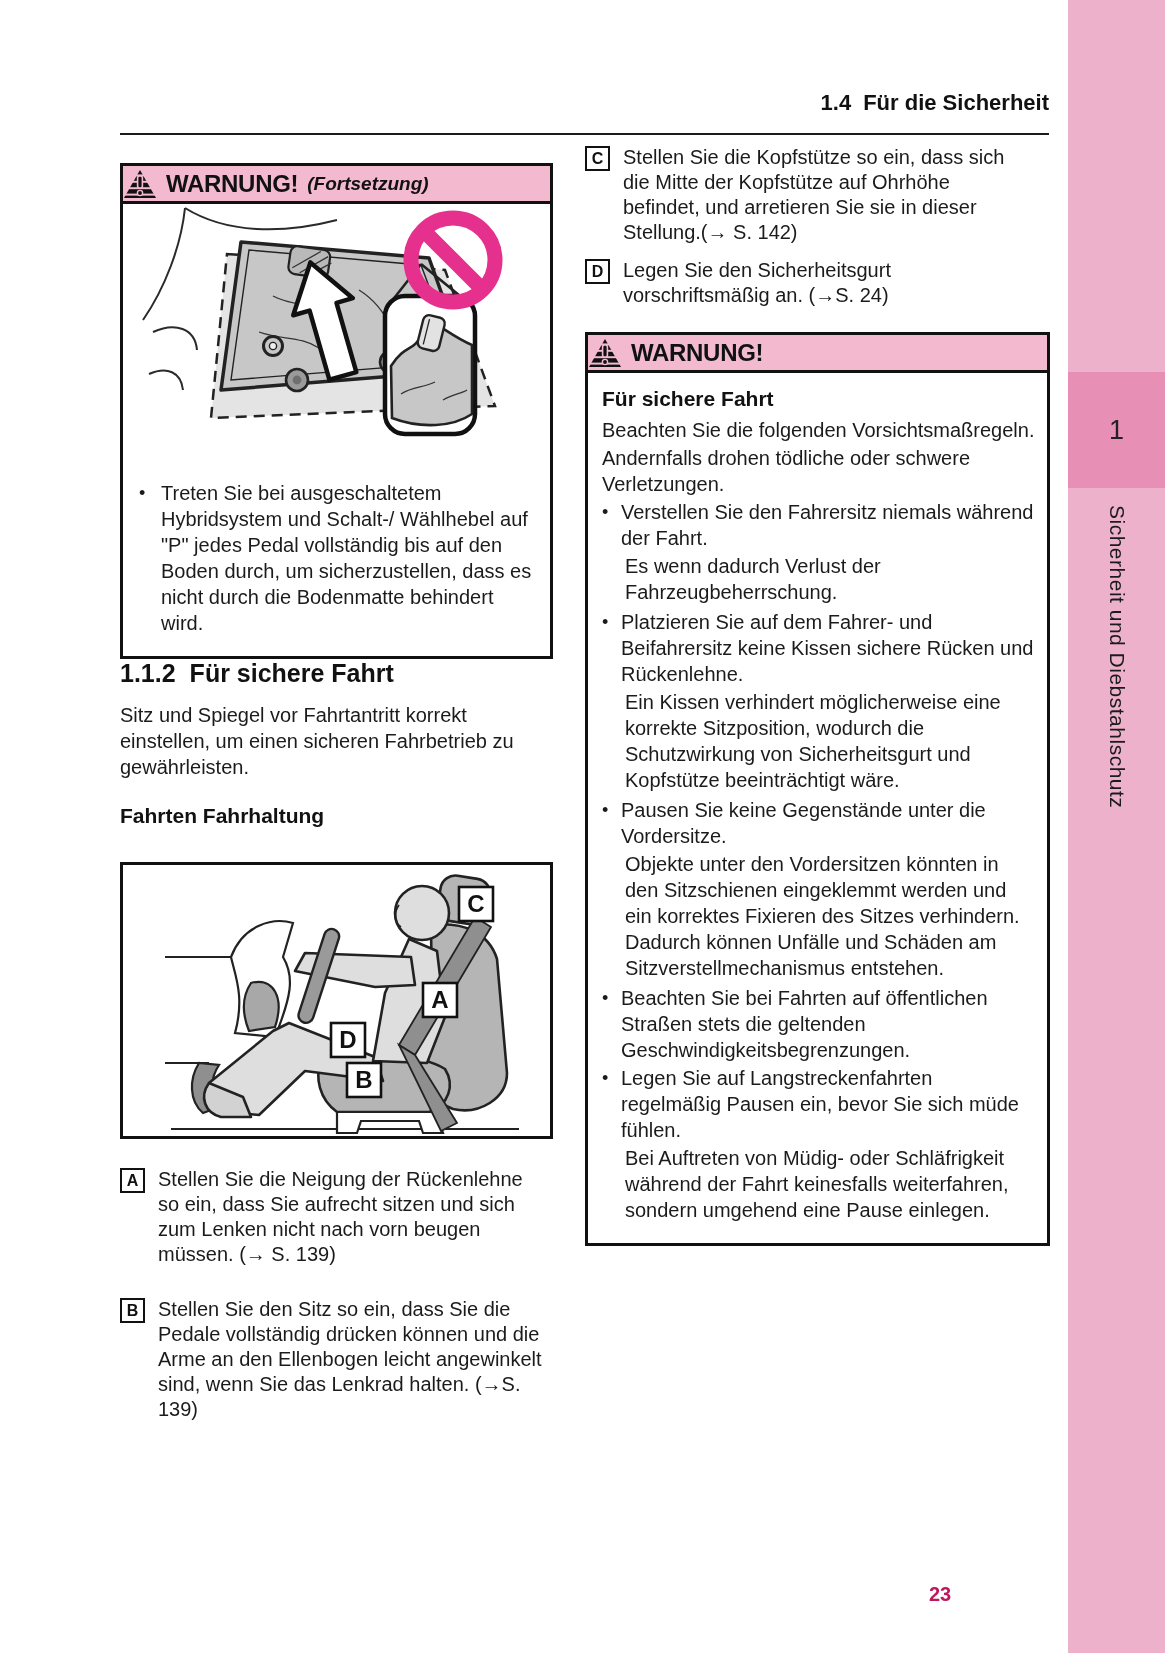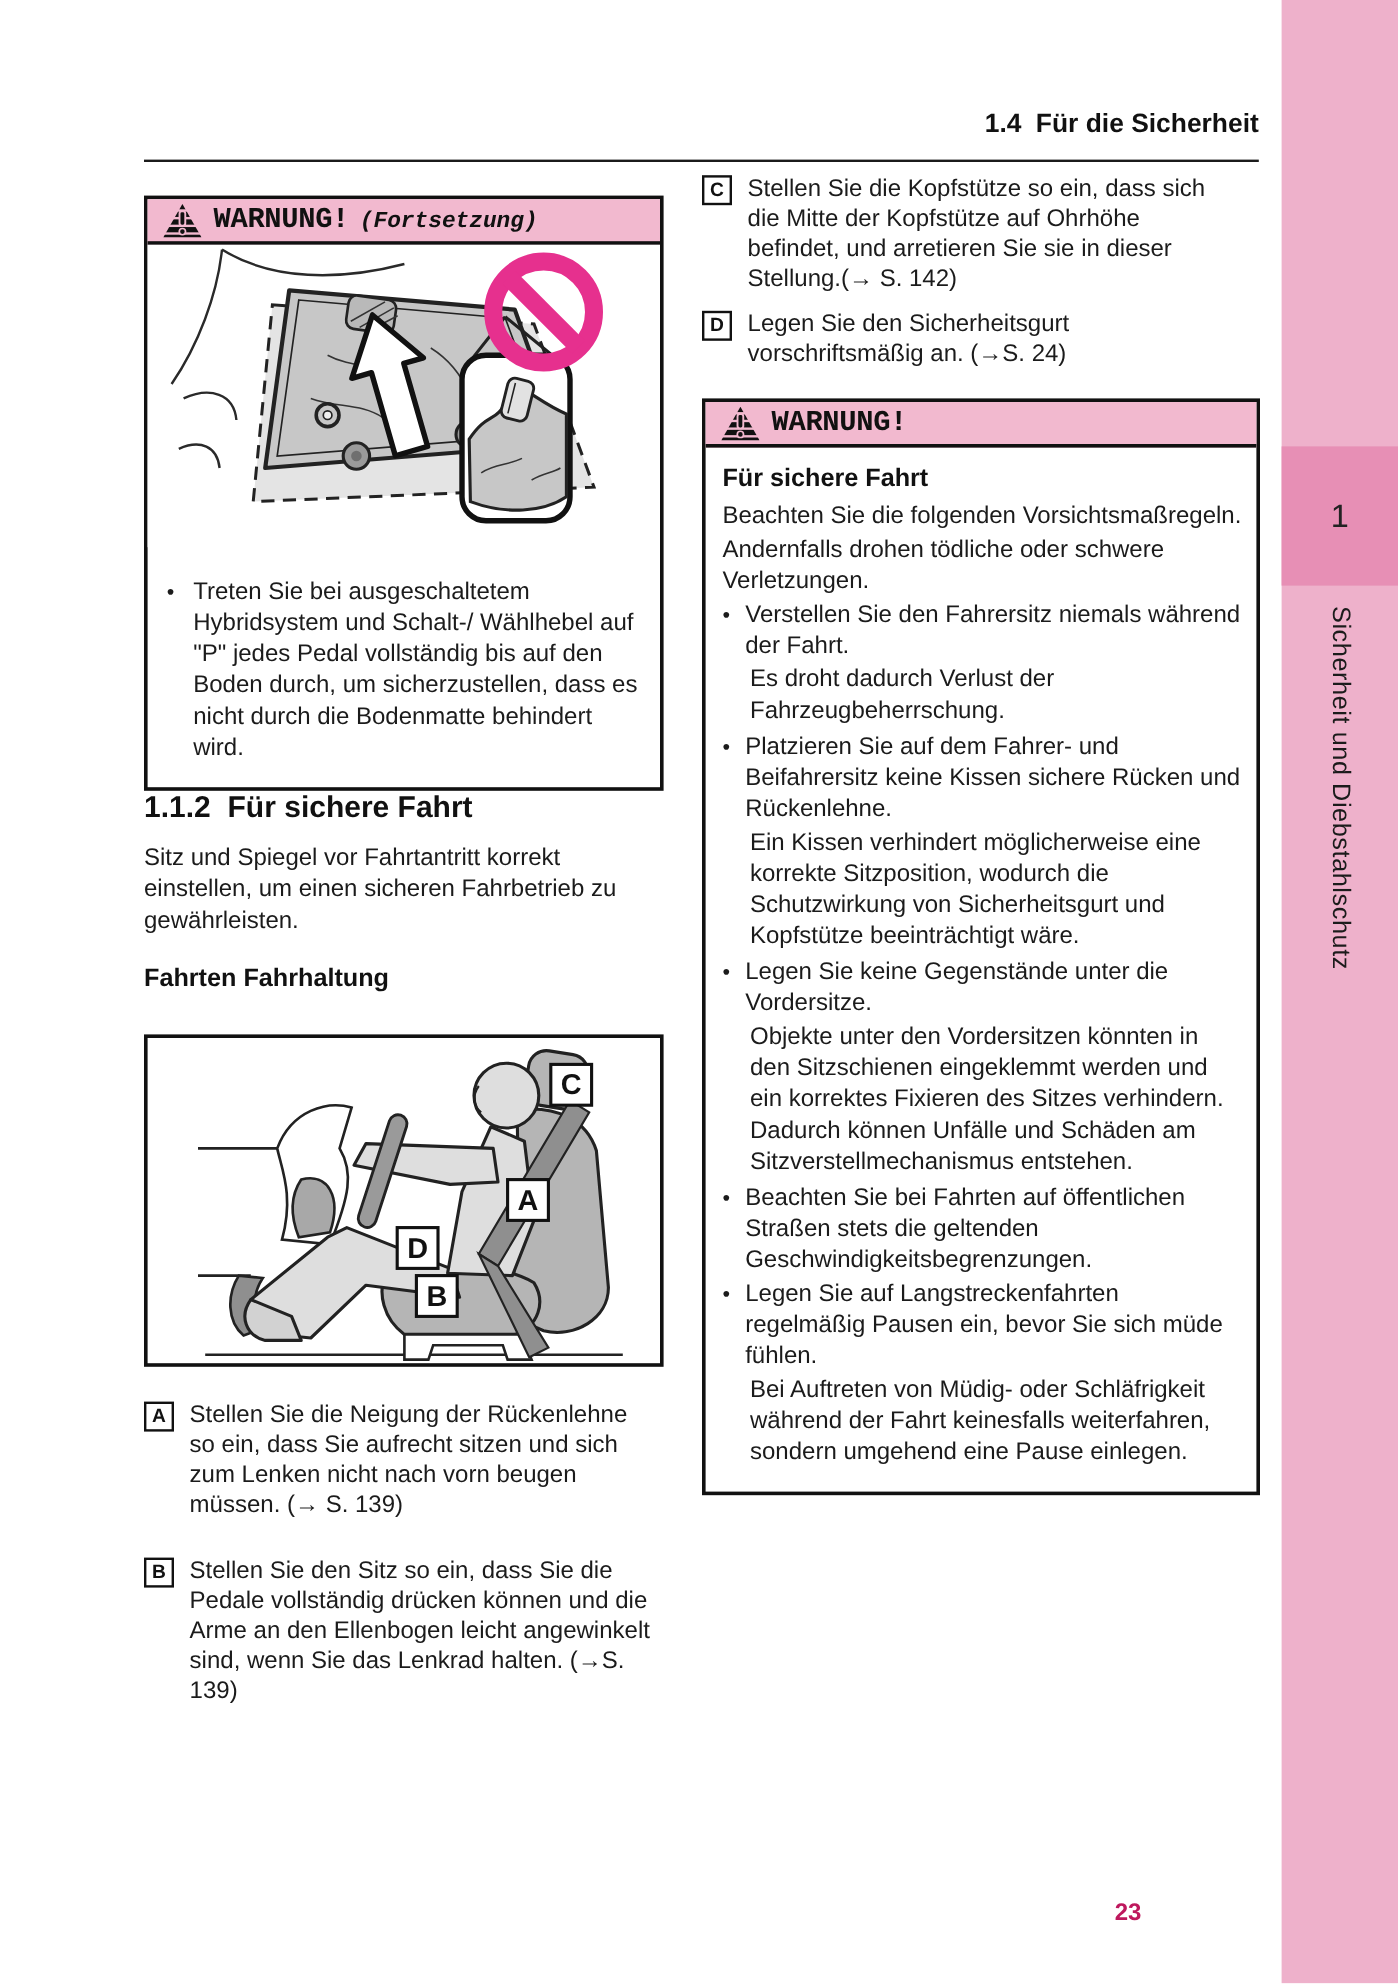--- a/index.html
+++ b/index.html
@@ -30,21 +30,21 @@
   .vertical-label span { writing-mode:vertical-rl; font-size:21px; color:#1b1b1b; letter-spacing:0.5px; }
 
   
   .col-left  { position:absolute; left:120px; top:163px; width:433px; }
   .col-right { position:absolute; left:585px; top:145px; width:465px; }
 
   
   .warnbox { border:3px solid #111; background:#fff; }
   .warnhead {
     background:var(--pink_header); border-bottom:3px solid #111;
-    display:flex; align-items:center; gap:9px; padding:3px 12px; height:38px;font-family:Liberation Mono, monospace;
+    display:flex; align-items:center; gap:9px; padding:3px 0; height:38px;
   }
   .warnhead .wtitle { font-size:24px; font-weight:bold; color:#111; letter-spacing:-0.3px; }
   .warnhead .wsub  { font-size:19px; font-weight:bold; font-style:italic; color:#111; }
   .warn-icon { flex:0 0 auto; }
 
   .figure1 { height:252px; background:#fff; }
   .figure2 { border:3px solid #111; margin-top:34px; height:277px; background:#fff; }
   .figure1 svg, .figure2 svg { display:block; width:100%; height:100%; }
 
   .bullet-row { display:flex; padding:24px 12px 20px 16px; }
@@ -300,31 +300,31 @@
       </div>
       <div class="warn2-body">
         <div class="whead">Für sichere Fahrt</div>
         <p>Beachten Sie die folgenden Vorsichtsmaßregeln.</p>
         <p>Andernfalls drohen tödliche oder schwere Verletzungen.</p>
 
         <div class="wb">
           <span class="dot">•</span>
           <div class="btxt">Verstellen Sie den Fahrersitz niemals während der Fahrt.</div>
         </div>
-        <div class="wsubp">Es droht dadurch Verlust der Fahrzeugbeherrschung.</div>
+        <div class="wsubp">Es wenn dadurch Verlust der Fahrzeugbeherrschung.</div>
 
         <div class="wb">
           <span class="dot">•</span>
           <div class="btxt">Platzieren Sie auf dem Fahrer- und Beifahrersitz keine Kissen sichere Rücken und Rückenlehne.</div>
         </div>
         <div class="wsubp">Ein Kissen verhindert möglicherweise eine korrekte Sitzposition, wodurch die Schutzwirkung von Sicherheitsgurt und Kopfstütze beeinträchtigt wäre.</div>
 
         <div class="wb">
           <span class="dot">•</span>
-          <div class="btxt">Legen Sie keine Gegenstände unter die Vordersitze.</div>
+          <div class="btxt">Pausen Sie keine Gegenstände unter die Vordersitze.</div>
         </div>
         <div class="wsubp">Objekte unter den Vordersitzen könnten in den Sitzschienen eingeklemmt werden und ein korrektes Fixieren des Sitzes verhindern. Dadurch können Unfälle und Schäden am Sitzverstellmechanismus entstehen.</div>
 
         <div class="wb">
           <span class="dot">•</span>
           <div class="btxt">Beachten Sie bei Fahrten auf öffentlichen Straßen stets die geltenden Geschwindigkeitsbegrenzungen.</div>
         </div>
 
         <div class="wb">
           <span class="dot">•</span>

